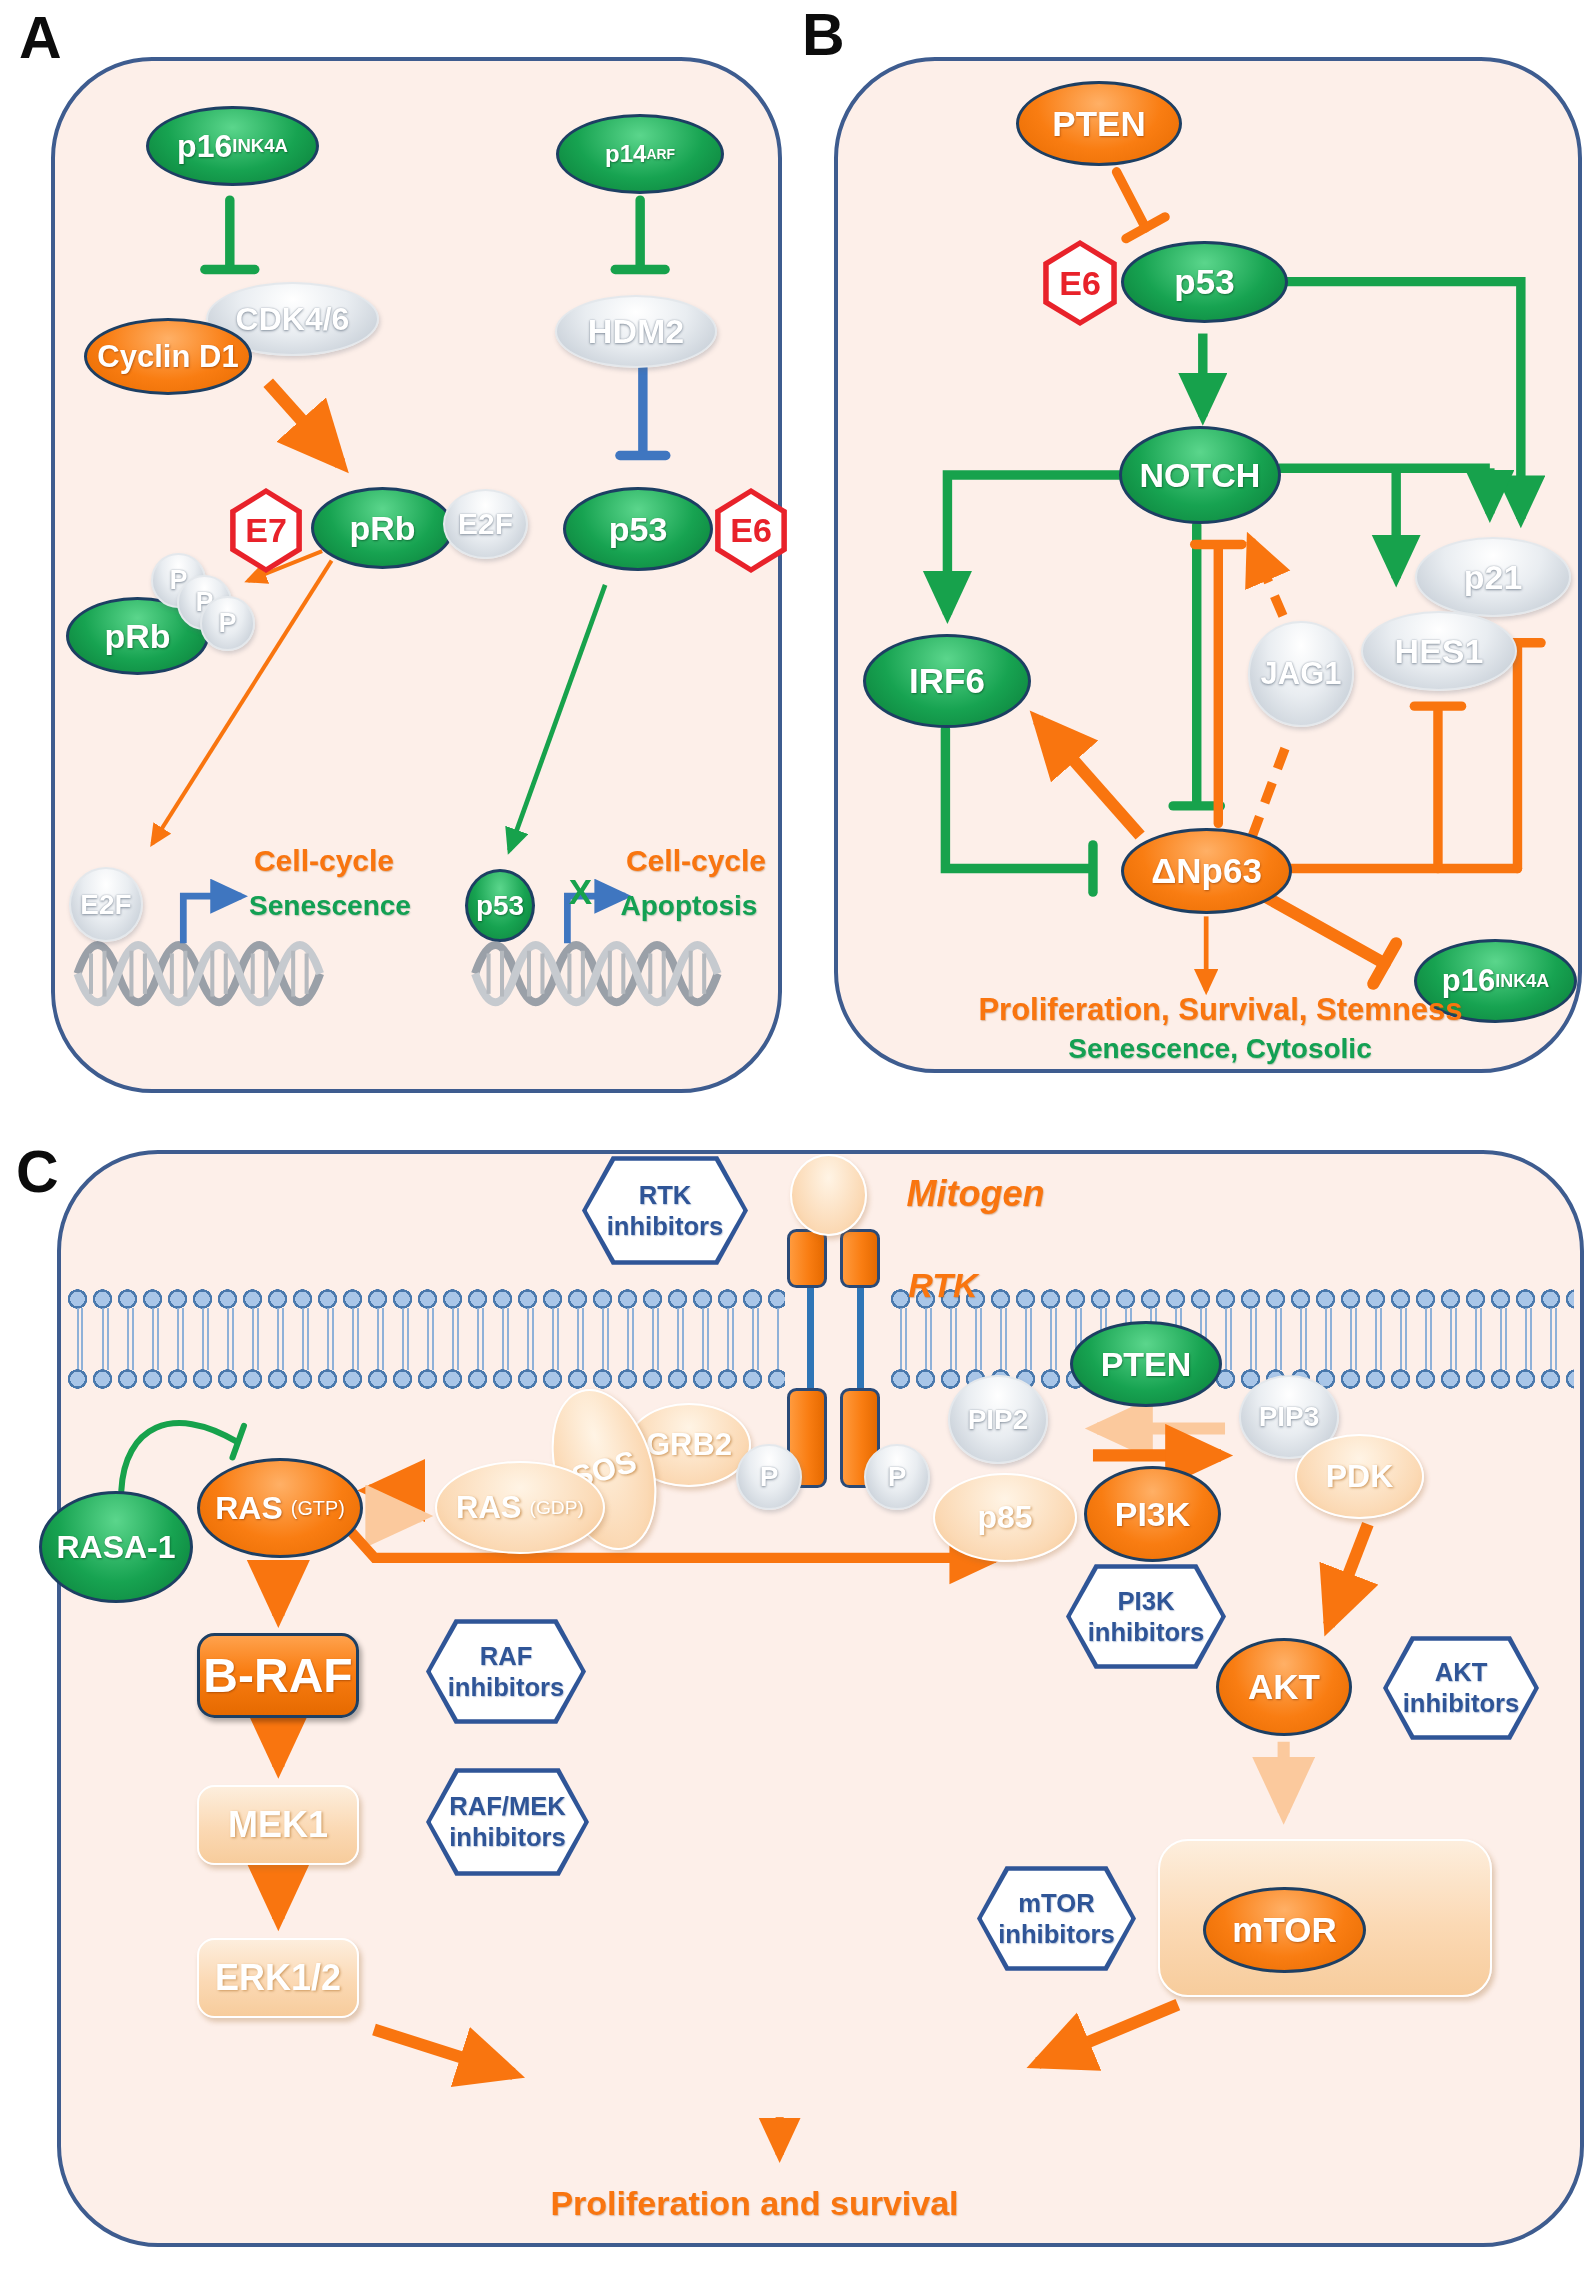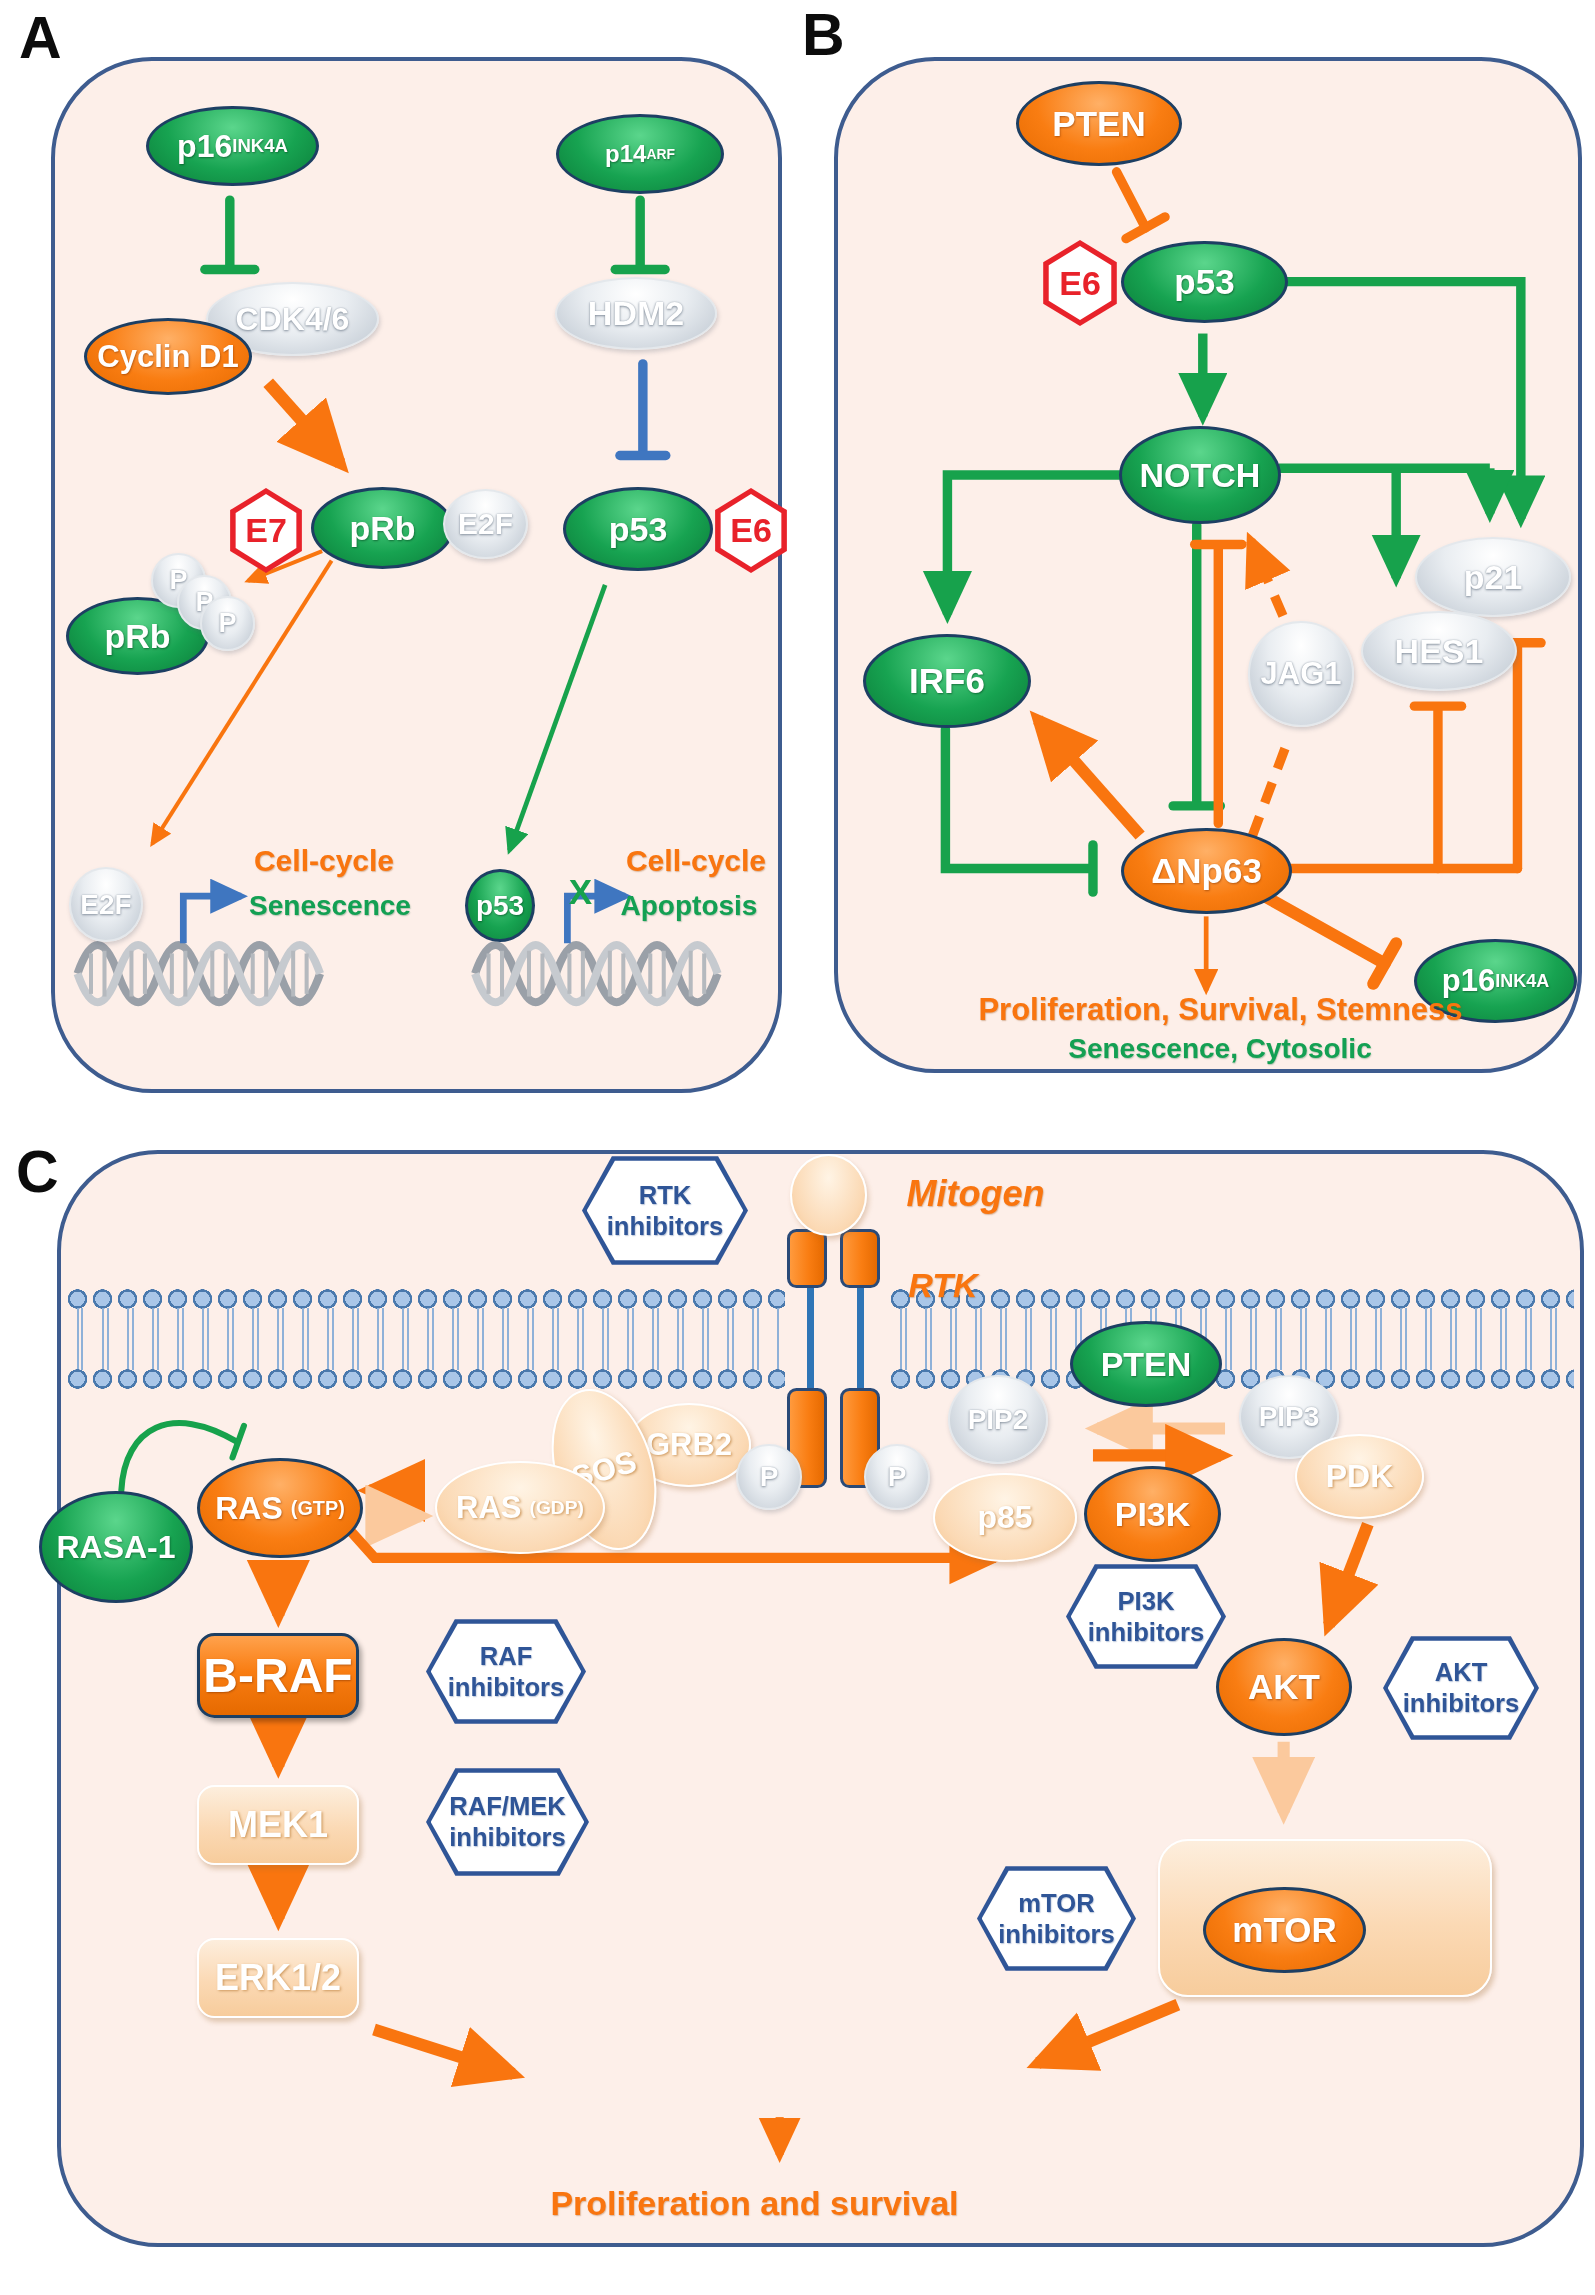--- a/index.html
+++ b/index.html
@@ -22,21 +22,21 @@
   .hex .hx-t{position:absolute;inset:0;display:flex;flex-direction:column;align-items:center;justify-content:center;
              color:#2f5597;font-weight:bold;font-size:25.6px;line-height:1.2;text-shadow:0.7px 0.7px 1.3px #b9c4d8;}
   .rhex{position:absolute;}
   .rhex .rx-o{position:absolute;inset:0;background:#e8222a;clip-path:polygon(50% 0%,96% 26%,96% 74%,50% 100%,4% 74%,4% 26%);}
   .rhex .rx-i{position:absolute;inset:6px;background:#fff;clip-path:polygon(50% 0%,96% 26%,96% 74%,50% 100%,4% 74%,4% 26%);}
   .rhex .rx-t{position:absolute;inset:0;display:flex;align-items:center;justify-content:center;color:#e8222a;font-weight:bold;font-size:34px;}
   .txt{position:absolute;font-weight:bold;text-align:center;}
   .o-txt{color:#f9750f;text-shadow:0.7px 1.3px 1.3px rgba(150,70,0,.35);}
   .g-txt{color:#13a053;text-shadow:0.7px 1.3px 1.3px rgba(0,90,40,.3);}
   sup{font-size:58%;vertical-align:super;}
-  .sm{font-size:62%;font-weight:bold;margin-left:8px;}
+  .sm{font-size:62%;font-weight:normal;margin-left:8px;}
   .mem{position:absolute;height:100px;}
   .mem .row{position:absolute;left:0;right:0;height:20px;
      background-image:radial-gradient(circle closest-side,#a9c6e8 72%,#4a79ad 74% 96%,transparent 98%);
      background-size:25px 20px;background-repeat:repeat-x;}
   .mem .tails{position:absolute;left:2.7px;right:2.7px;top:19px;height:62px;
      background-image:repeating-linear-gradient(90deg,transparent 0 8.8px,#8fb1d8 8.8px 10.8px,transparent 10.8px 13.5px,#8fb1d8 13.5px 15.5px,transparent 15.5px 25px);}
   .mem .row.bot{top:80px;}
   .rrect{position:absolute;background:linear-gradient(90deg,#ff9a3d 0%,#f97d12 55%,#e66a00 100%);border:3.4px solid #2a4a77;border-radius:9.4px;box-sizing:border-box;}
   .bline{position:absolute;width:6.7px;background:#2e75b6;}
   svg.overlay{position:absolute;left:0;top:0;z-index:5;pointer-events:none;}
@@ -189,21 +189,21 @@
   <div class="ellipse green node" style="left:146px;top:106px;width:173px;height:80px;font-size:32px;">
     <span>p16</span>
       <sup>INK4A</sup>
   </div>
   <div class="ellipse green node" style="left:556px;top:114px;width:168px;height:80px;font-size:24px;">
     <span>p14</span>
       <sup>ARF</sup>
   </div>
   <div class="ellipse gray node" style="left:206px;top:282px;width:173px;height:74px;font-size:32px;">CDK4/6</div>
   <div class="ellipse orange node" style="left:84px;top:318px;width:168px;height:77px;font-size:31px;">Cyclin D1</div>
-  <div class="ellipse gray node" style="left:555px;top:277px;width:162px;height:73px;font-size:34px;">HDM2</div>
+  <div class="ellipse gray node" style="left:555px;top:295px;width:162px;height:73px;font-size:34px;">HDM2</div>
 
   <div class="rhex node" style="left:227px;top:488px;width:78px;height:85px;">
     <div class="rx-o"></div>
       <div class="rx-i"></div>
     <div class="rx-t">E7</div>
   </div>
   <div class="ellipse green node" style="left:311px;top:487px;width:143px;height:82px;font-size:34px;">pRb</div>
   <div class="ellipse gray node" style="left:443px;top:489px;width:85px;height:70px;font-size:30px;">E2F</div>
   <div class="ellipse green node" style="left:563px;top:487px;width:150px;height:84px;font-size:34px;">p53</div>
   <div class="rhex node" style="left:712px;top:488px;width:78px;height:85px;">

